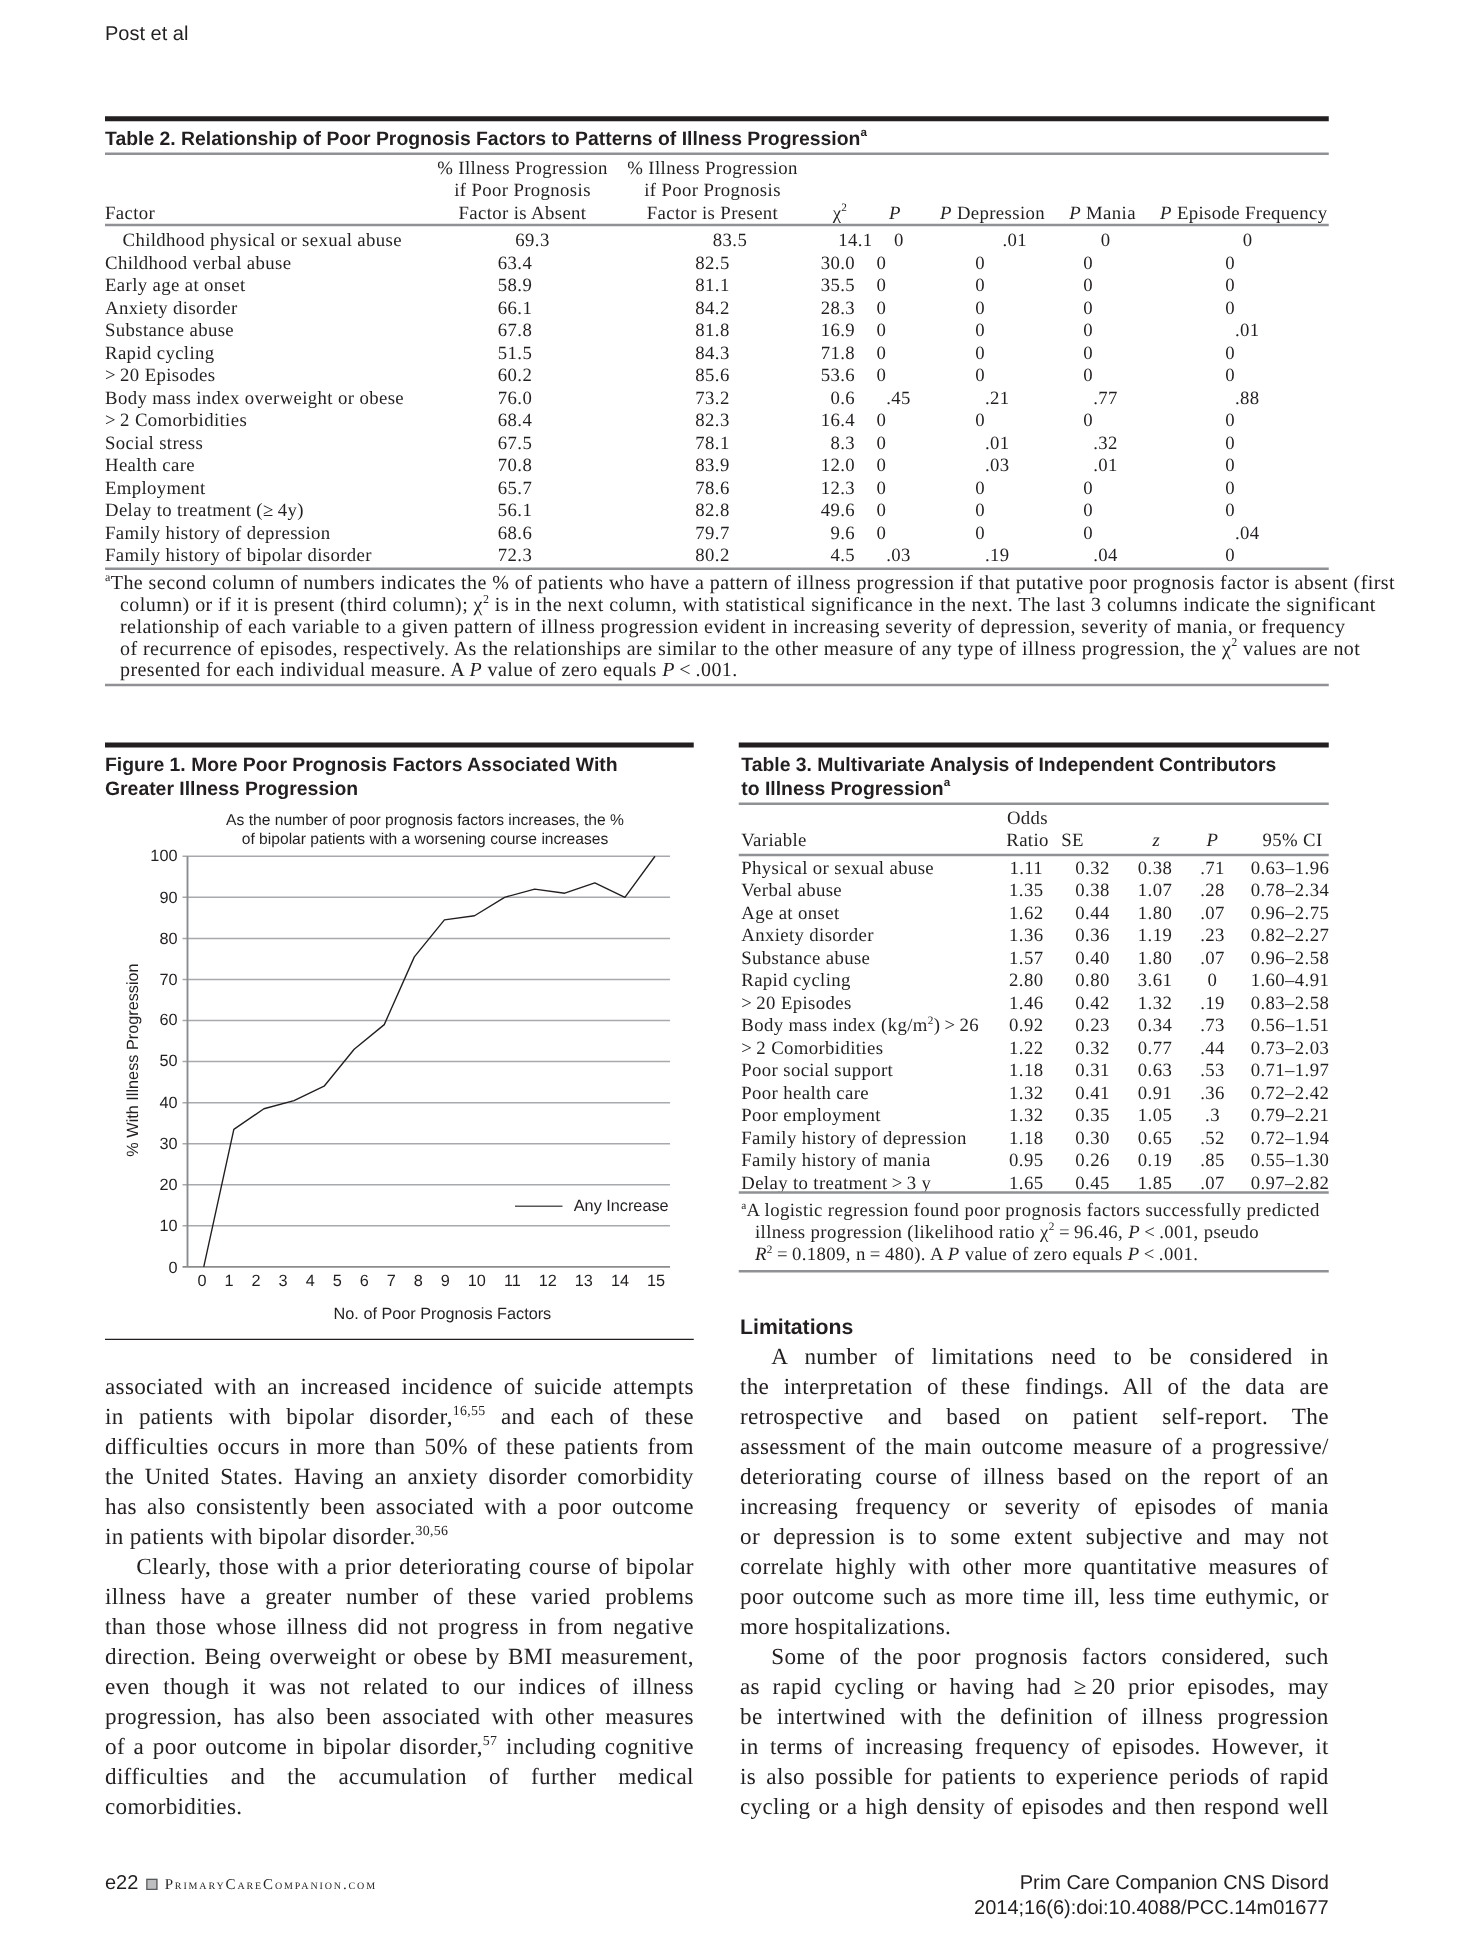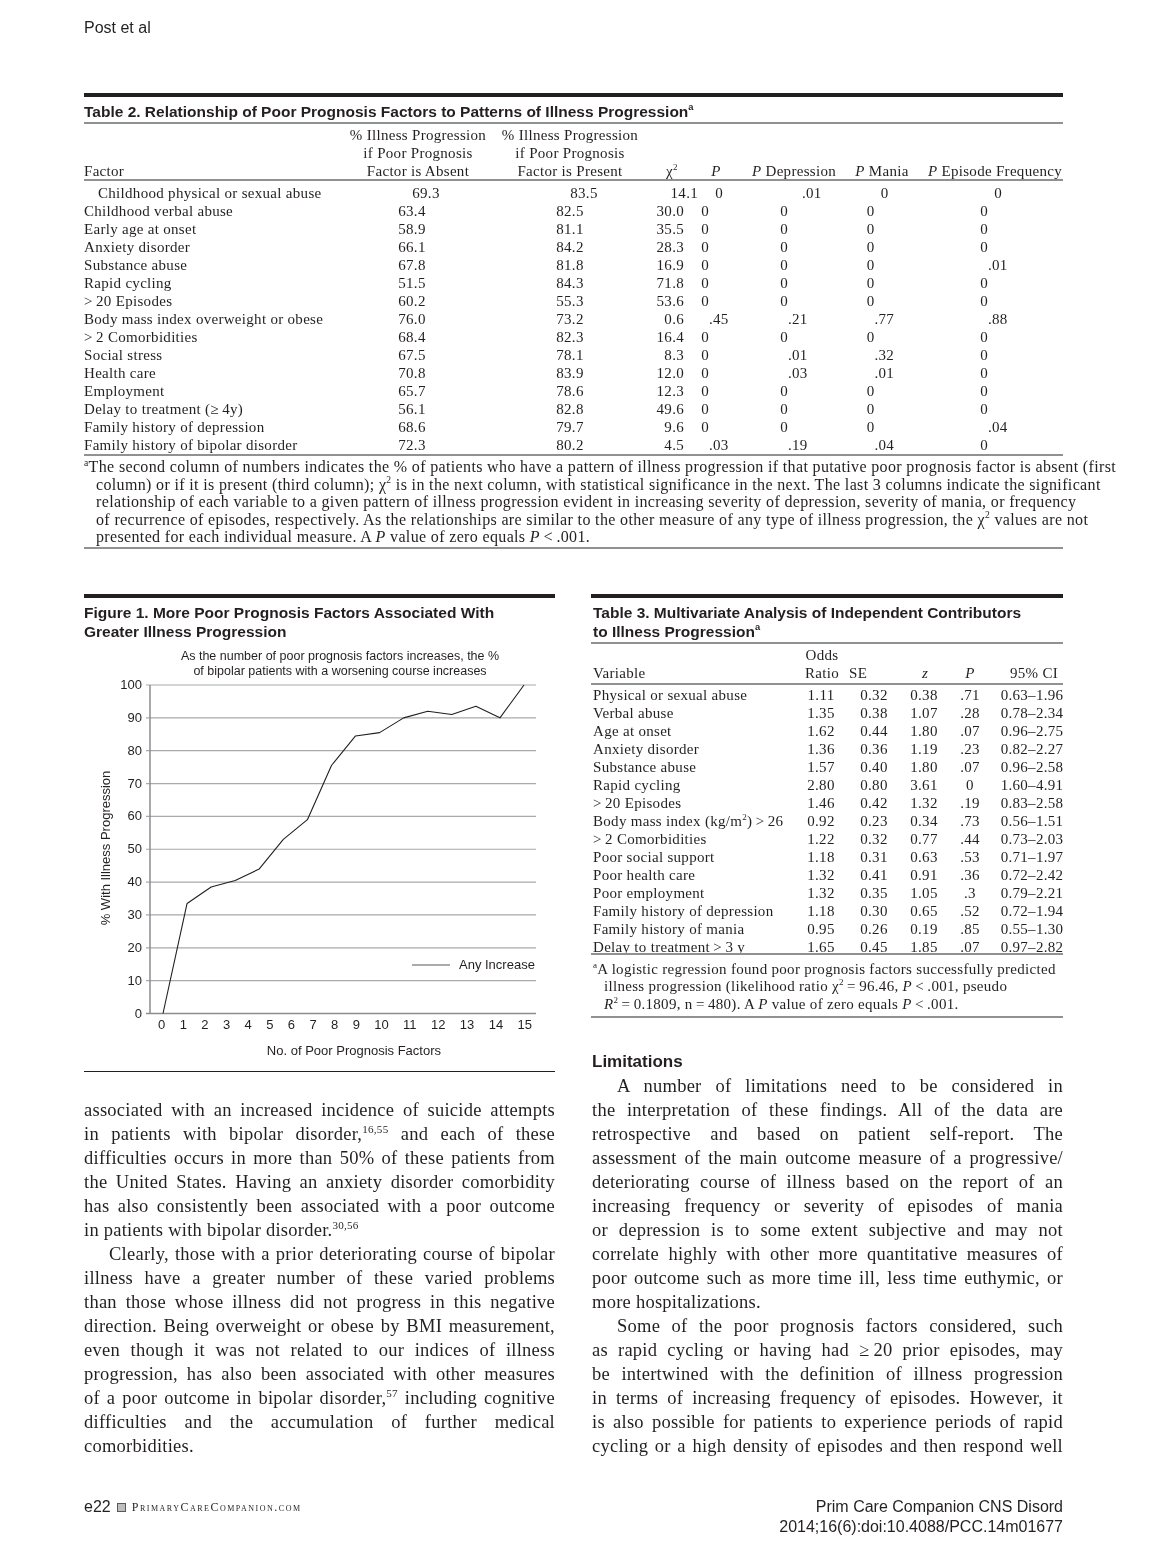--- a/index.html
+++ b/index.html
@@ -184,21 +184,21 @@
           <div class="td c2">84.3</div>
           <div class="td c3">71.8</div>
           <div class="td c4 dec int">0</div>
           <div class="td c5 dec int">0</div>
           <div class="td c6 dec int">0</div>
           <div class="td c7 dec int">0</div>
         </div>
         <div class="tr" style="top: 108px;">
           <div class="td c0">&gt; 20 Episodes</div>
           <div class="td c1">60.2</div>
-          <div class="td c2">55.3</div>
+          <div class="td c2">85.6</div>
           <div class="td c3">53.6</div>
           <div class="td c4 dec int">0</div>
           <div class="td c5 dec int">0</div>
           <div class="td c6 dec int">0</div>
           <div class="td c7 dec int">0</div>
         </div>
         <div class="tr" style="top: 126px;">
           <div class="td c0">Body mass index overweight or obese</div>
           <div class="td c1">76.0</div>
           <div class="td c2">73.2</div>
@@ -525,21 +525,21 @@
         <div class="line">associated with an increased incidence of suicide attempts</div>
         <div class="line">in patients with bipolar disorder,<sup>16,55</sup> and each of these</div>
         <div class="line">difficulties occurs in more than 50% of these patients from</div>
         <div class="line">the United States. Having an anxiety disorder comorbidity</div>
         <div class="line">has also consistently been associated with a poor outcome</div>
         <div class="line">in patients with bipolar disorder.<sup>30,56</sup></div>
       </div>
     <div class="para indent">
         <div class="line">Clearly, those with a prior deteriorating course of bipolar</div>
         <div class="line">illness have a greater number of these varied problems</div>
-        <div class="line">than those whose illness did not progress in this negative</div>
+        <div class="line">than those whose illness did not progress in from negative</div>
         <div class="line">direction. Being overweight or obese by BMI measurement,</div>
         <div class="line">even though it was not related to our indices of illness</div>
         <div class="line">progression, has also been associated with other measures</div>
         <div class="line">of a poor outcome in bipolar disorder,<sup>57</sup> including cognitive</div>
         <div class="line">difficulties and the accumulation of further medical</div>
         <div class="line">comorbidities.</div>
       </div>
   </div>
   <div class="col col-right">
     <div class="section-heading sans">Limitations</div>

